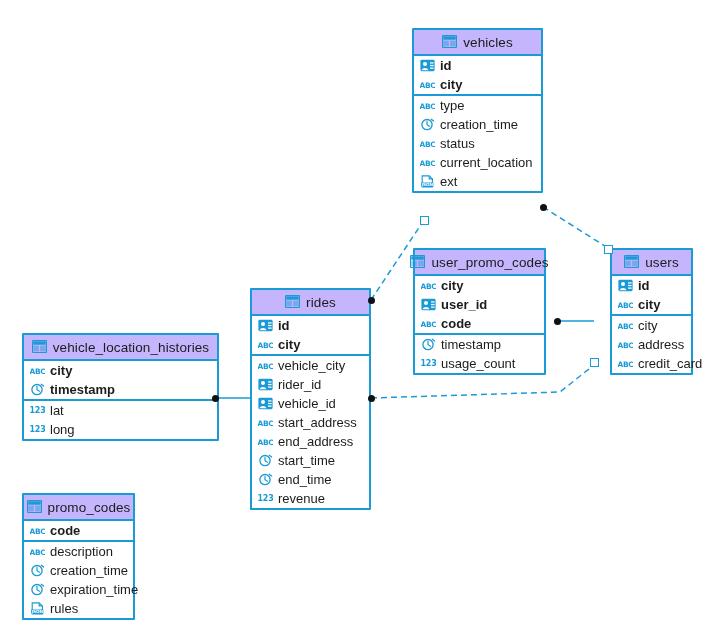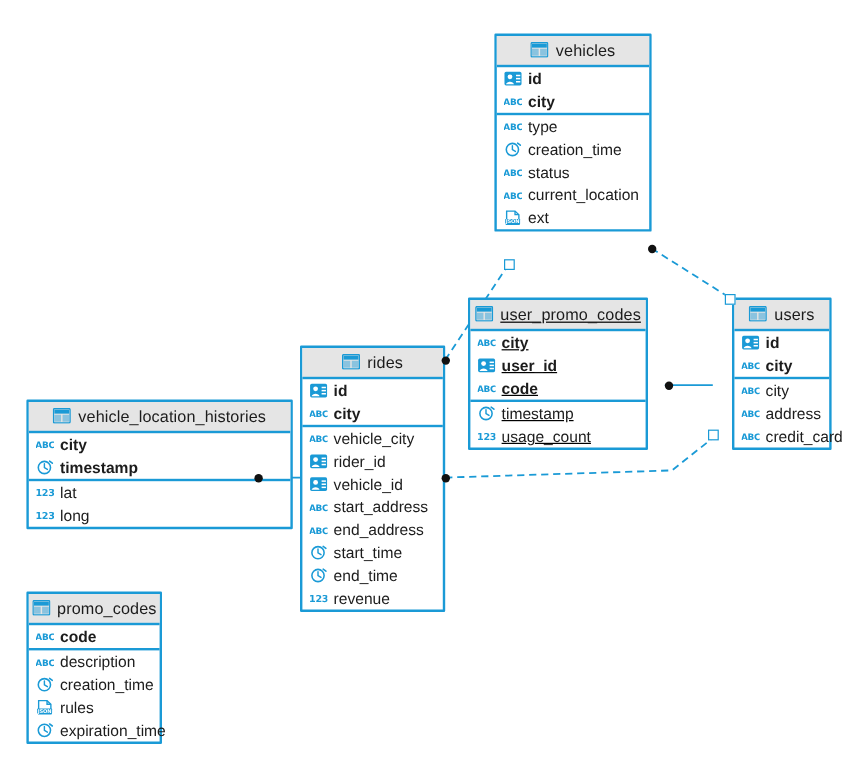--- a/index.html
+++ b/index.html
@@ -19,21 +19,21 @@
     box-sizing:border-box;
     border-radius:1px;
   }
   .tbl-header{
     height:26px;
     display:flex;align-items:center;justify-content:center;
     gap:6px;
     border-bottom:2px solid #1a9ad6;
     box-sizing:border-box;
     padding:0 6px;
-    background:#e5e5e5;
+    background:#c4b5fd;
   }
   .tbl-title{
     font-size:13.5px;color:#1c1c1c;white-space:nowrap;letter-spacing:0.1px;
   }
   .tbl-section{box-sizing:border-box;}
   .tbl-section.pk{border-bottom:2px solid #1a9ad6;}
   .field-row{
     display:flex;align-items:center;gap:5px;
     height:19px;padding:0 6px;box-sizing:border-box;
     white-space:nowrap;
@@ -143,21 +143,21 @@
               <path d="M2.2 0.9 h7.0 l3.2 3.0 v8.0 h-10.2 z" fill="none" stroke="#1a9ad6" stroke-width="1.15"></path>
               <path d="M9.2 0.9 v3.0 h3.2" fill="none" stroke="#1a9ad6" stroke-width="1.15"></path>
               <rect x="1.0" y="7.4" width="12.4" height="4.6" rx="0.6" fill="#1a9ad6"></rect>
               <text x="7.2" y="11.2" font-family="DejaVu Sans, sans-serif" font-size="4.3" font-weight="bold" fill="#ffffff" text-anchor="middle" letter-spacing="-0.15">JSON</text>
             </svg>
           </span>
           <span class="field-name">ext</span>
         </div>
       </div>
     </div>
-    <div class="table-node" style="left: 390px; top: 248px; width: 150px; text-decoration: underline;">
+    <div class="table-node" style="left: 413px; top: 248px; width: 133px;">
       <div class="tbl-header">
         <span class="ic">
           <svg width="15" height="13" viewBox="0 0 15 13">
             <rect x="0.5" y="0.5" width="14" height="12" rx="1" fill="none" stroke="#1a9ad6" stroke-width="1.2"></rect>
             <rect x="1.3" y="1.3" width="12.4" height="3.4" fill="#1a9ad6"></rect>
             <rect x="1.3" y="5.6" width="5.6" height="5.8" fill="#1a9ad6" opacity="0.45"></rect>
             <rect x="8.1" y="5.6" width="5.6" height="5.8" fill="#1a9ad6" opacity="0.45"></rect>
           </svg>
         </span>
         <span class="tbl-title">user_promo_codes</span>
@@ -385,21 +385,21 @@
         <div class="field-row">
           <span class="ic">
             <svg width="15" height="13" viewBox="0 0 15 13">
               <text x="7.5" y="9.3" font-family="DejaVu Sans, sans-serif" font-size="8" font-weight="bold" fill="#1a9ad6" text-anchor="middle" letter-spacing="-0.3">123</text>
             </svg>
           </span>
           <span class="field-name">revenue</span>
         </div>
       </div>
     </div>
-    <div class="table-node" style="left: 22px; top: 333px; width: 222px;">
+    <div class="table-node" style="left: 22px; top: 333px; width: 197px;">
       <div class="tbl-header">
         <span class="ic">
           <svg width="15" height="13" viewBox="0 0 15 13">
             <rect x="0.5" y="0.5" width="14" height="12" rx="1" fill="none" stroke="#1a9ad6" stroke-width="1.2"></rect>
             <rect x="1.3" y="1.3" width="12.4" height="3.4" fill="#1a9ad6"></rect>
             <rect x="1.3" y="5.6" width="5.6" height="5.8" fill="#1a9ad6" opacity="0.45"></rect>
             <rect x="8.1" y="5.6" width="5.6" height="5.8" fill="#1a9ad6" opacity="0.45"></rect>
           </svg>
         </span>
         <span class="tbl-title">vehicle_location_histories</span>
@@ -480,37 +480,37 @@
               <circle cx="7.0" cy="6.6" r="5.1" fill="none" stroke="#1a9ad6" stroke-width="1.3"></circle>
               <path d="M7 3.4 L7 6.7 L9.5 8.2" fill="none" stroke="#1a9ad6" stroke-width="1.2" stroke-linecap="round"></path>
               <path d="M11.3 1.3 L13.6 3.0" stroke="#1a9ad6" stroke-width="1.3" stroke-linecap="round"></path>
             </svg>
           </span>
           <span class="field-name">creation_time</span>
         </div>
         <div class="field-row">
           <span class="ic">
             <svg width="15" height="13" viewBox="0 0 15 13">
+              <circle cx="7.0" cy="6.6" r="5.1" fill="none" stroke="#1a9ad6" stroke-width="1.3"></circle>
+              <path d="M7 3.4 L7 6.7 L9.5 8.2" fill="none" stroke="#1a9ad6" stroke-width="1.2" stroke-linecap="round"></path>
+              <path d="M11.3 1.3 L13.6 3.0" stroke="#1a9ad6" stroke-width="1.3" stroke-linecap="round"></path>
+            </svg>
+          </span>
+          <span class="field-name">expiration_time</span>
+        </div>
+        <div class="field-row">
+          <span class="ic">
+            <svg width="15" height="13" viewBox="0 0 15 13">
               <path d="M2.2 0.9 h7.0 l3.2 3.0 v8.0 h-10.2 z" fill="none" stroke="#1a9ad6" stroke-width="1.15"></path>
               <path d="M9.2 0.9 v3.0 h3.2" fill="none" stroke="#1a9ad6" stroke-width="1.15"></path>
               <rect x="1.0" y="7.4" width="12.4" height="4.6" rx="0.6" fill="#1a9ad6"></rect>
               <text x="7.2" y="11.2" font-family="DejaVu Sans, sans-serif" font-size="4.3" font-weight="bold" fill="#ffffff" text-anchor="middle" letter-spacing="-0.15">JSON</text>
             </svg>
           </span>
           <span class="field-name">rules</span>
-        </div>
-        <div class="field-row">
-          <span class="ic">
-            <svg width="15" height="13" viewBox="0 0 15 13">
-              <circle cx="7.0" cy="6.6" r="5.1" fill="none" stroke="#1a9ad6" stroke-width="1.3"></circle>
-              <path d="M7 3.4 L7 6.7 L9.5 8.2" fill="none" stroke="#1a9ad6" stroke-width="1.2" stroke-linecap="round"></path>
-              <path d="M11.3 1.3 L13.6 3.0" stroke="#1a9ad6" stroke-width="1.3" stroke-linecap="round"></path>
-            </svg>
-          </span>
-          <span class="field-name">expiration_time</span>
         </div>
       </div>
     </div>
     <div class="dot" style="left: 539.5px; top: 203.5px; background: rgb(17, 17, 17);"></div>
     <div class="sq" style="left: 603.5px; top: 244.5px; border-color: rgb(26, 154, 214);"></div>
     <div class="dot" style="left: 367.5px; top: 296.5px; background: rgb(17, 17, 17);"></div>
     <div class="sq" style="left: 419.5px; top: 215.5px; border-color: rgb(26, 154, 214);"></div>
     <div class="dot" style="left: 553.5px; top: 317.5px; background: rgb(17, 17, 17);"></div>
     <div class="dot" style="left: 367.5px; top: 394.5px; background: rgb(17, 17, 17);"></div>
     <div class="sq" style="left: 589.5px; top: 357.5px; border-color: rgb(26, 154, 214);"></div>

